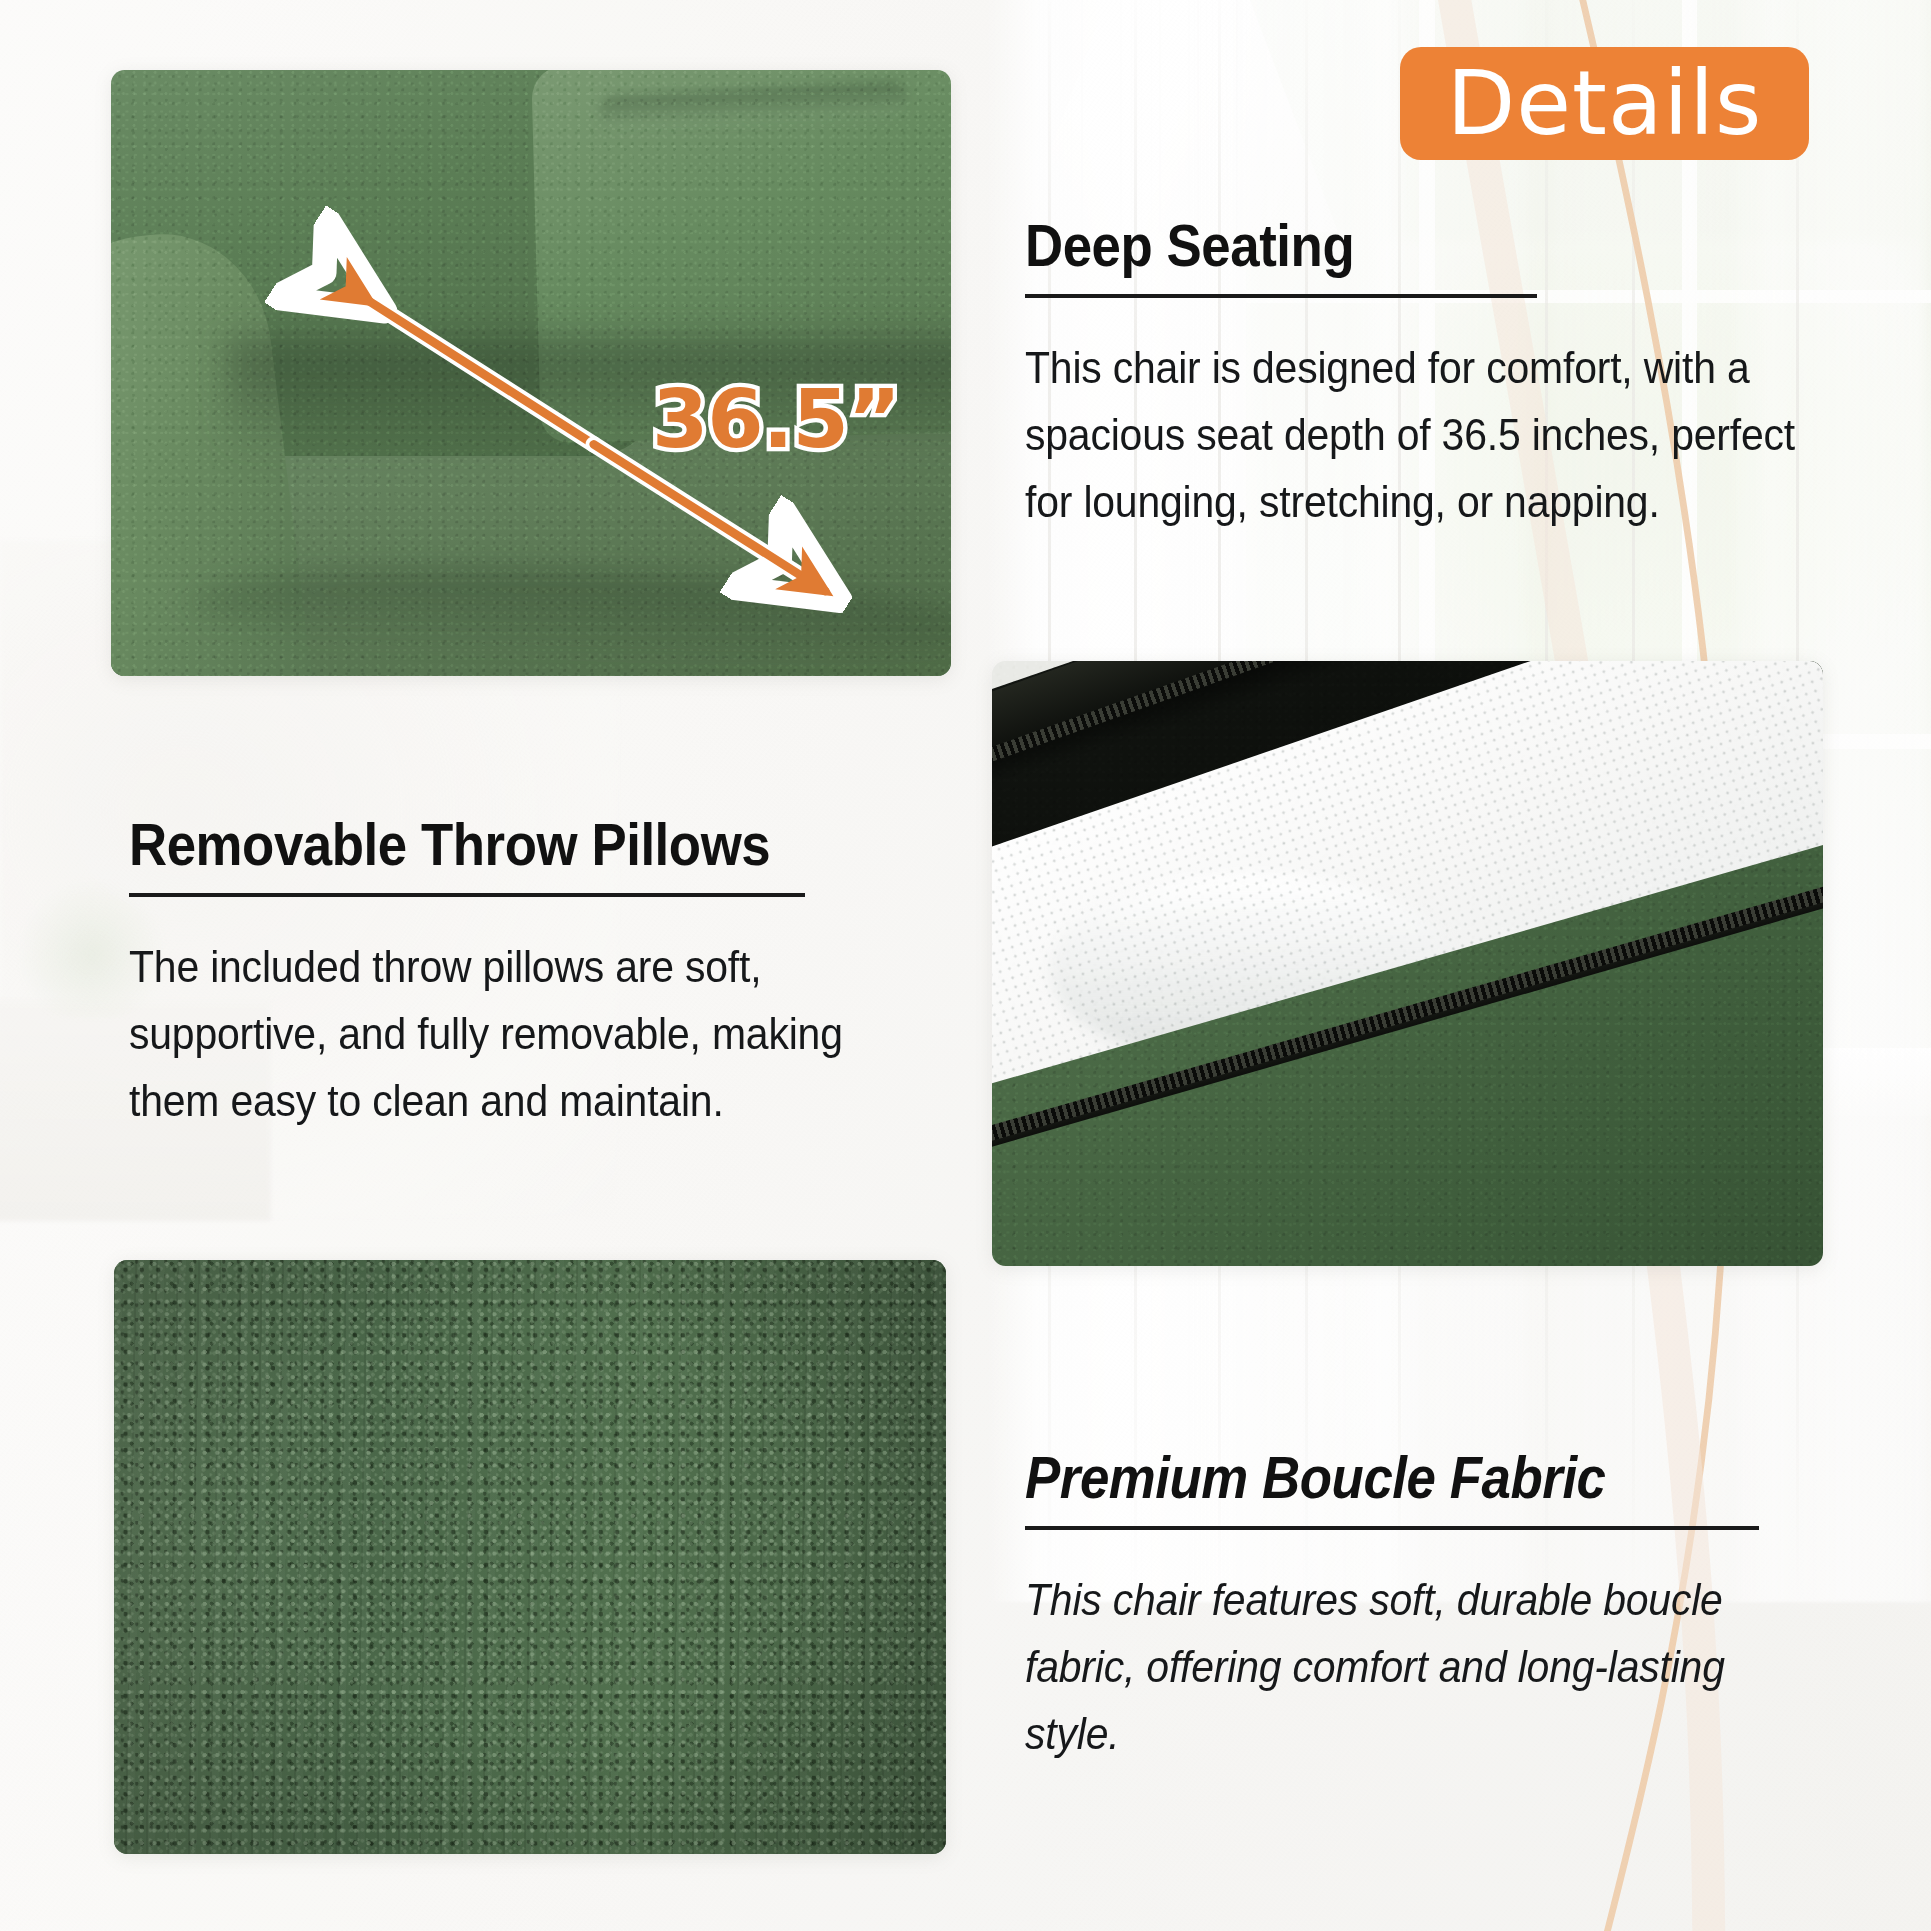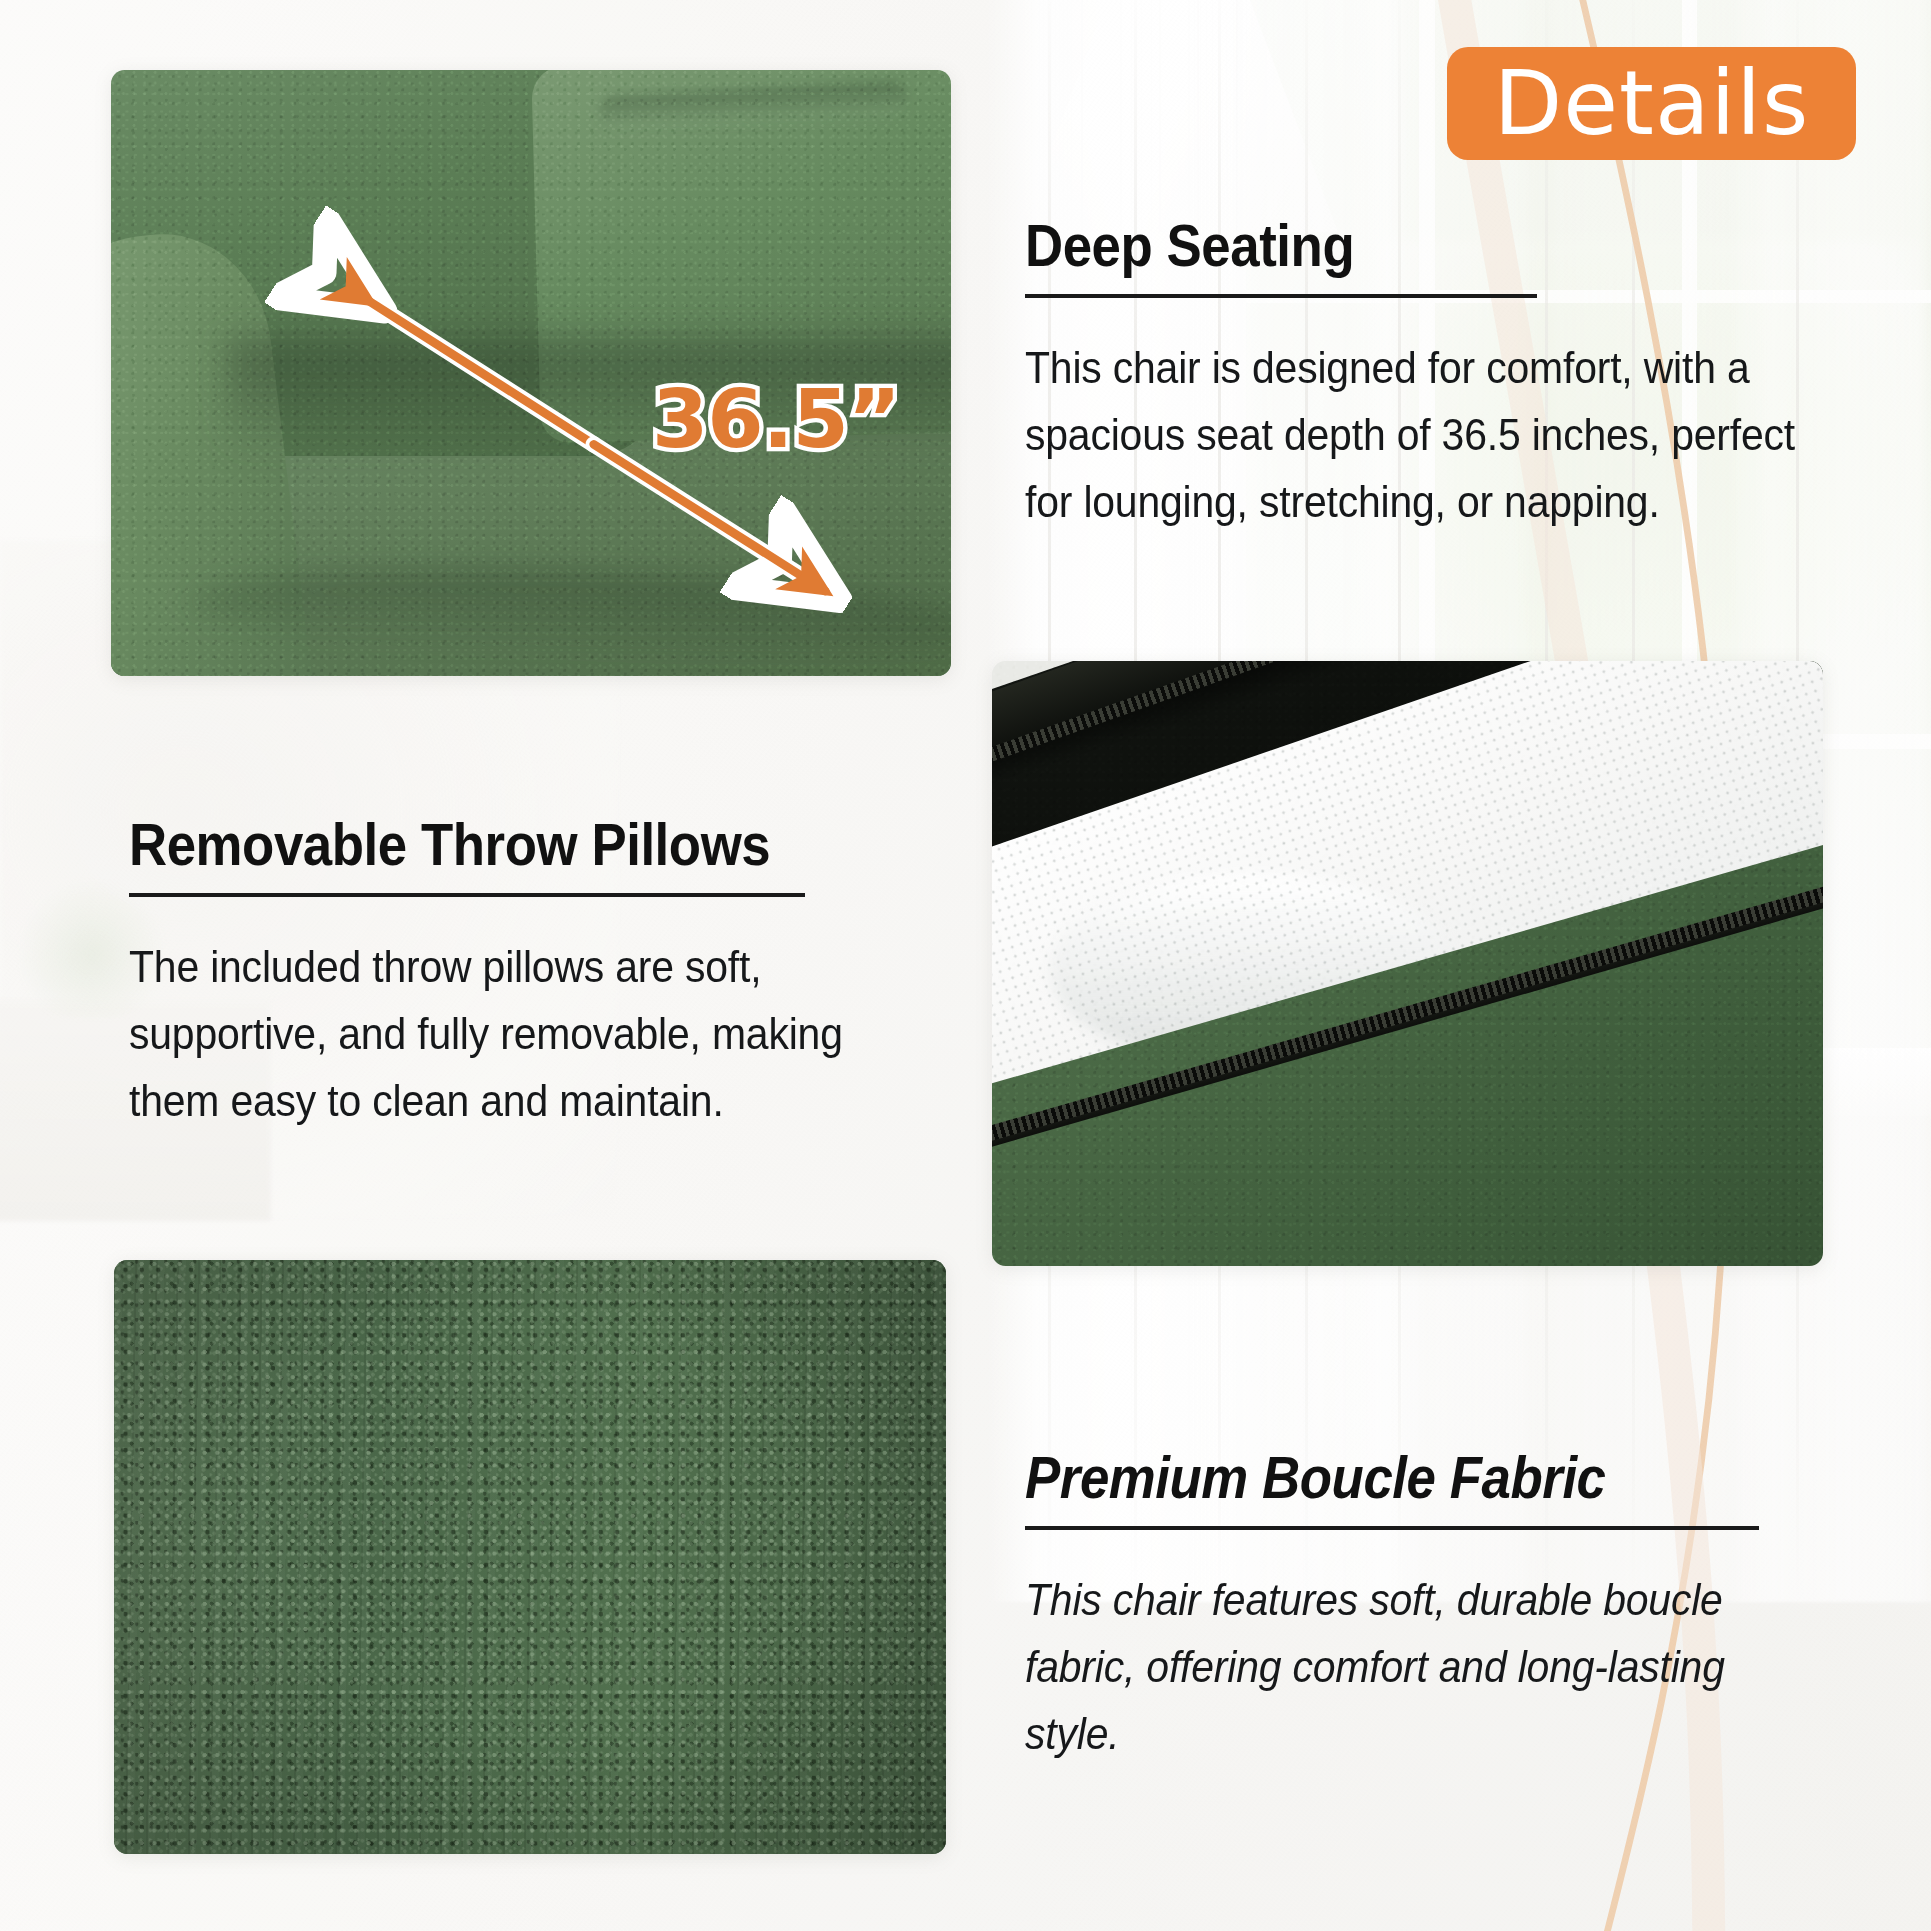--- a/index.html
+++ b/index.html
@@ -60,21 +60,21 @@
     background:radial-gradient(circle at 50% 55%,#dfe5d6,rgba(240,242,236,0) 70%);
     filter:blur(2.9px);opacity:.85;}
   
   .grain{position:absolute;inset:0;opacity:.35;
     background-image:
       repeating-linear-gradient(37deg,rgba(0,0,0,.016) 0 1px,rgba(255,255,255,0) 1px 2.9px),
       repeating-linear-gradient(-52deg,rgba(0,0,0,.014) 0 1px,rgba(255,255,255,0) 1px 3.9px);}
   .veil{position:absolute;inset:0;background:rgba(255,255,255,.30);}
 
   
-  #details-badge{position:absolute;left:1447px;top:47px;width:409px;height:113px;
+  #details-badge{position:absolute;left:1400px;top:47px;width:409px;height:113px;
     border-radius:21px;display:flex;align-items:center;justify-content:center;}
   #details-badge span{color:#fff;font-size:89px;line-height:1;font-weight:400;
     letter-spacing:1px;font-family:"DejaVu Sans", sans-serif;}
 
   
   .photo{position:absolute;border-radius:13.5px;overflow:hidden;
     box-shadow:0 3.9px 17.4px rgba(120,120,115,.13);}
 
   
   #photo-chair{left:111px;top:70px;width:840px;height:606px;background:#fbfbfa;}

